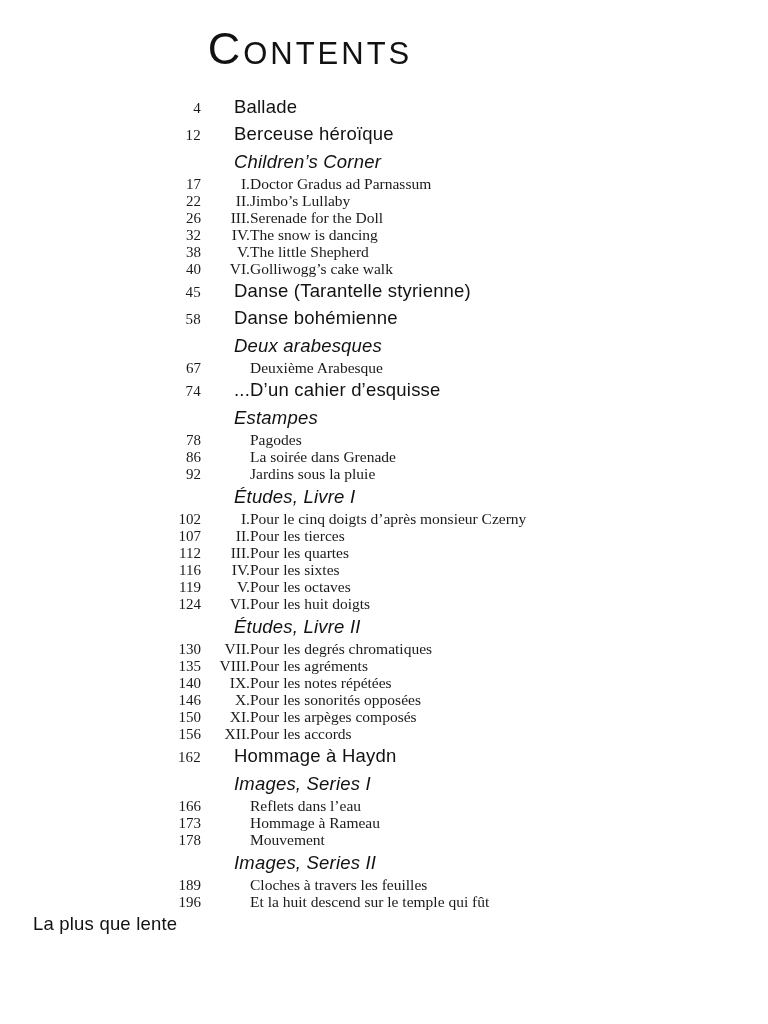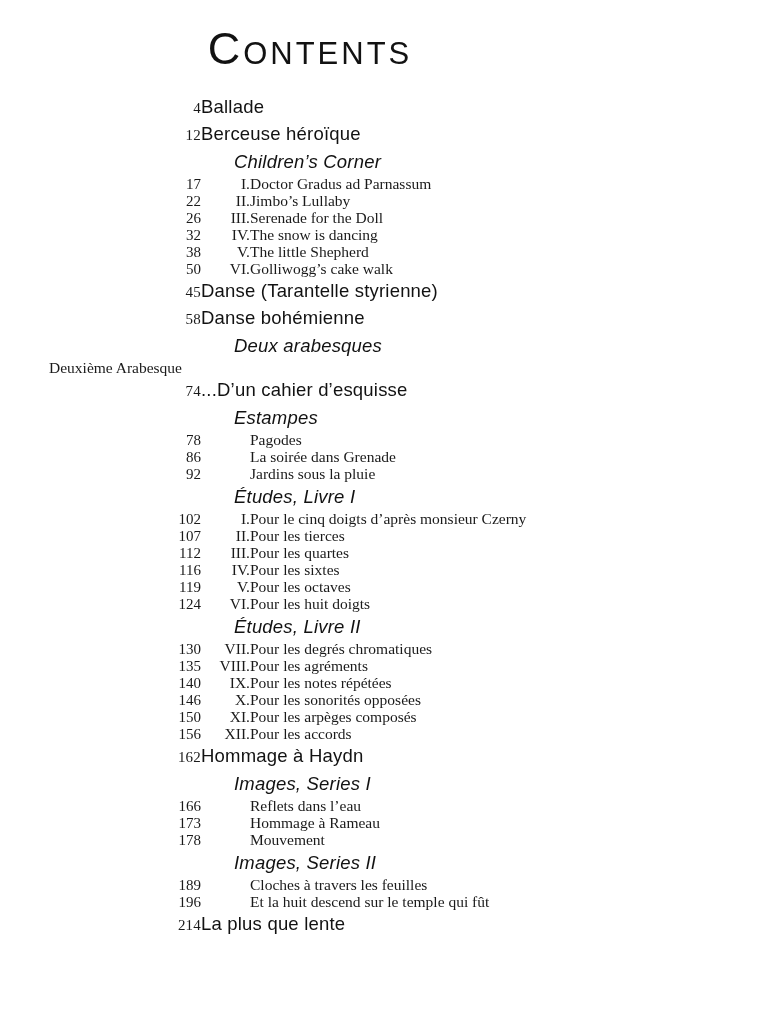--- a/index.html
+++ b/index.html
@@ -77,20 +77,21 @@
   .row.main {
     height: 27px;
     line-height: 27px;
     font-family: "Liberation Sans", sans-serif;
     font-size: 18.5px;
     font-weight: 500;
     letter-spacing: 0.2px;
     color: #121212;
   }
   .row.main .title {
+    margin-left: 33px;
   }
   
   .row.header {
     height: 27px;
     line-height: 27px;
     font-family: "Liberation Sans", sans-serif;
     font-size: 18.5px;
     font-style: italic;
     font-weight: 500;
     letter-spacing: 0.2px;
@@ -138,37 +139,38 @@
         <span class="pagenum">32</span>
         <span class="numeral">IV.</span>
         <span class="title">The snow is dancing</span>
       </div>
       <div class="row subnum">
         <span class="pagenum">38</span>
         <span class="numeral">V.</span>
         <span class="title">The little Shepherd</span>
       </div>
       <div class="row subnum">
-        <span class="pagenum">50</span>
+        <span class="pagenum">40</span>
         <span class="numeral">VI.</span>
         <span class="title">Golliwogg’s cake walk</span>
       </div>
       <div class="row main">
         <span class="pagenum">45</span>
         <span class="title">Danse (Tarantelle styrienne)</span>
       </div>
       <div class="row main">
         <span class="pagenum">58</span>
         <span class="title">Danse bohémienne</span>
       </div>
       <div class="row header">
         <span class="pagenum"></span>
         <span class="title">Deux arabesques</span>
       </div>
       <div class="row sub">
+        <span class="pagenum">67</span>
         <span class="title">Deuxième Arabesque</span>
       </div>
       <div class="row main">
         <span class="pagenum">74</span>
         <span class="title">...D’un cahier d’esquisse</span>
       </div>
       <div class="row header">
         <span class="pagenum"></span>
         <span class="title">Estampes</span>
       </div>
@@ -278,17 +280,16 @@
       </div>
       <div class="row sub">
         <span class="pagenum">189</span>
         <span class="title">Cloches à travers les feuilles</span>
       </div>
       <div class="row sub">
         <span class="pagenum">196</span>
         <span class="title">Et la huit descend sur le temple qui fût</span>
       </div>
       <div class="row main">
-        <span class="pagenum">214</span>
         <span class="title">La plus que lente</span>
       </div>
     </div>
 </div>
 
 </body></html>

